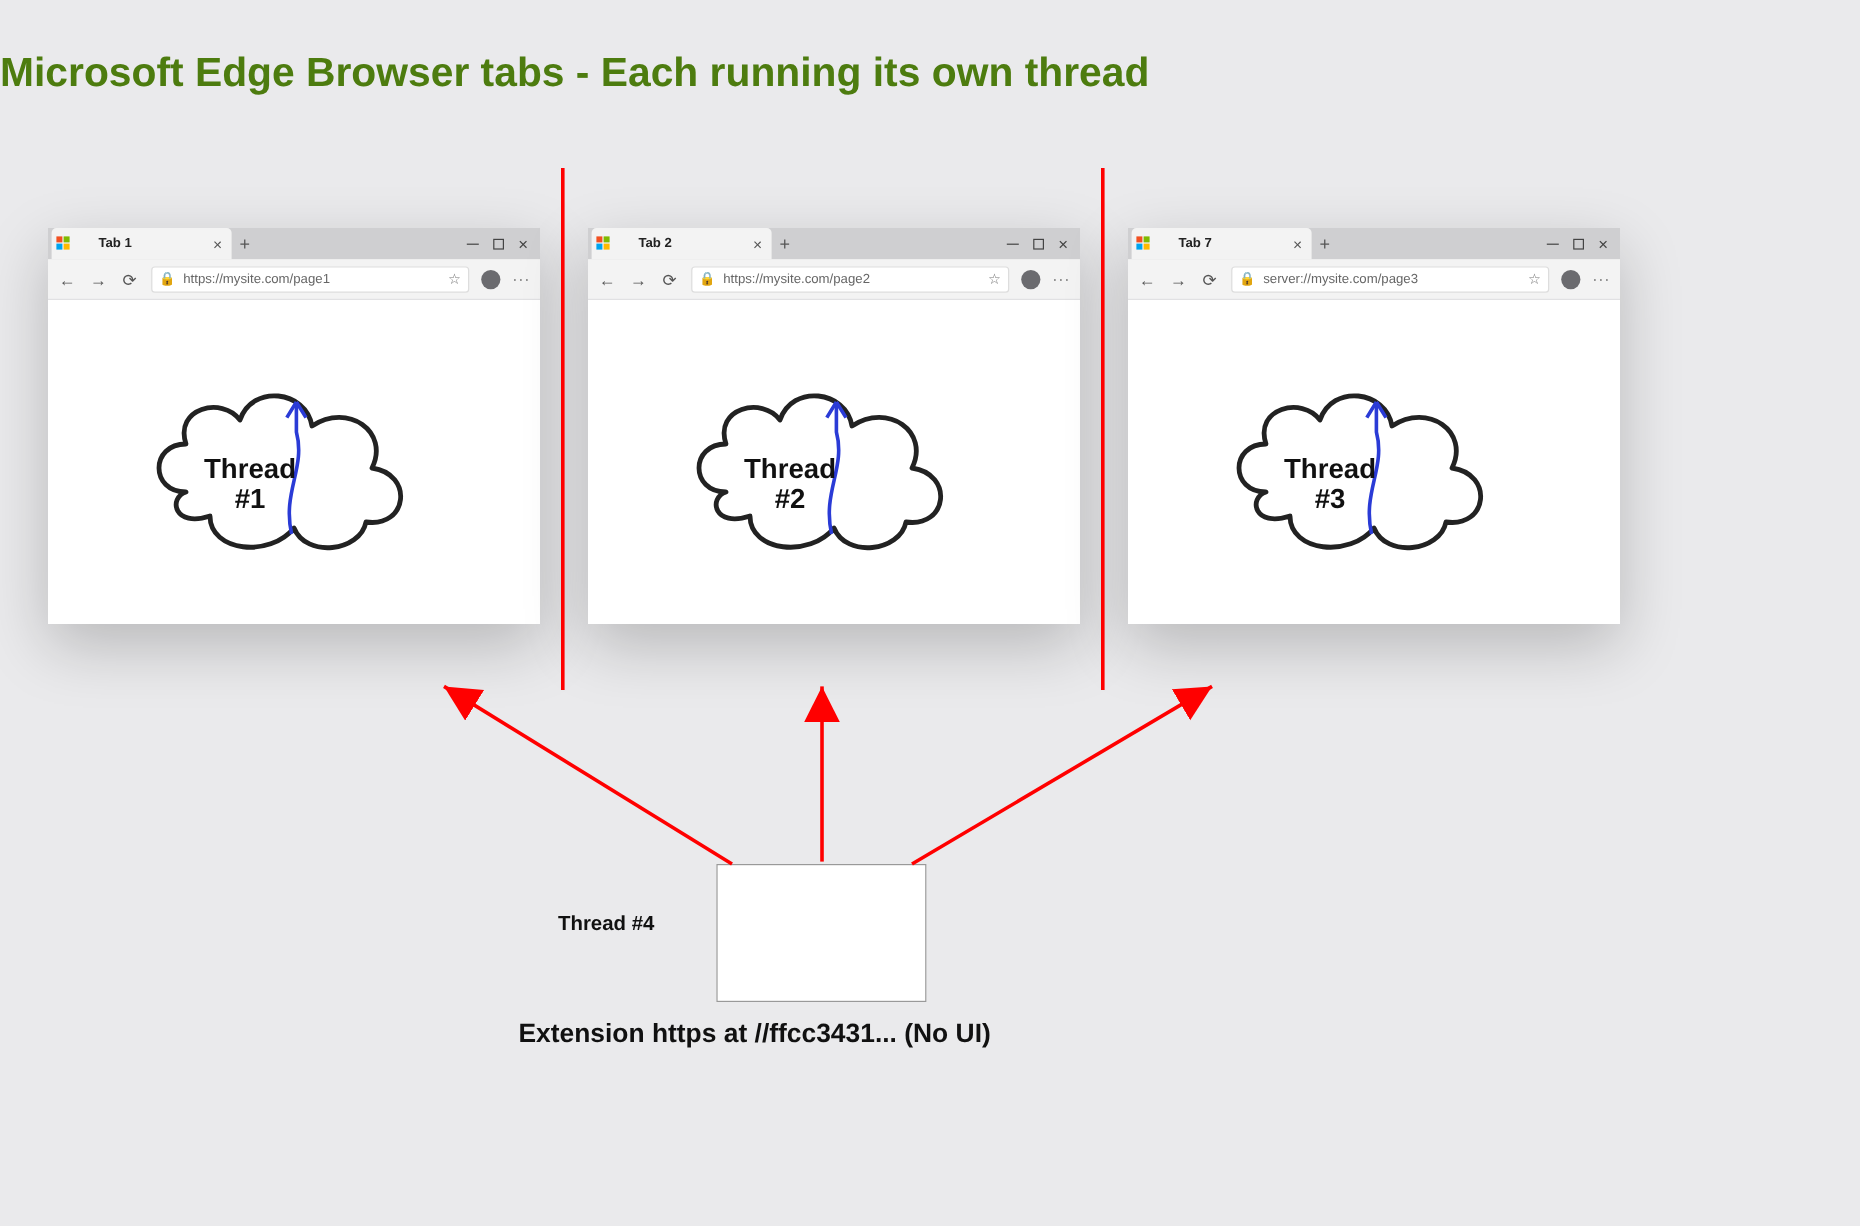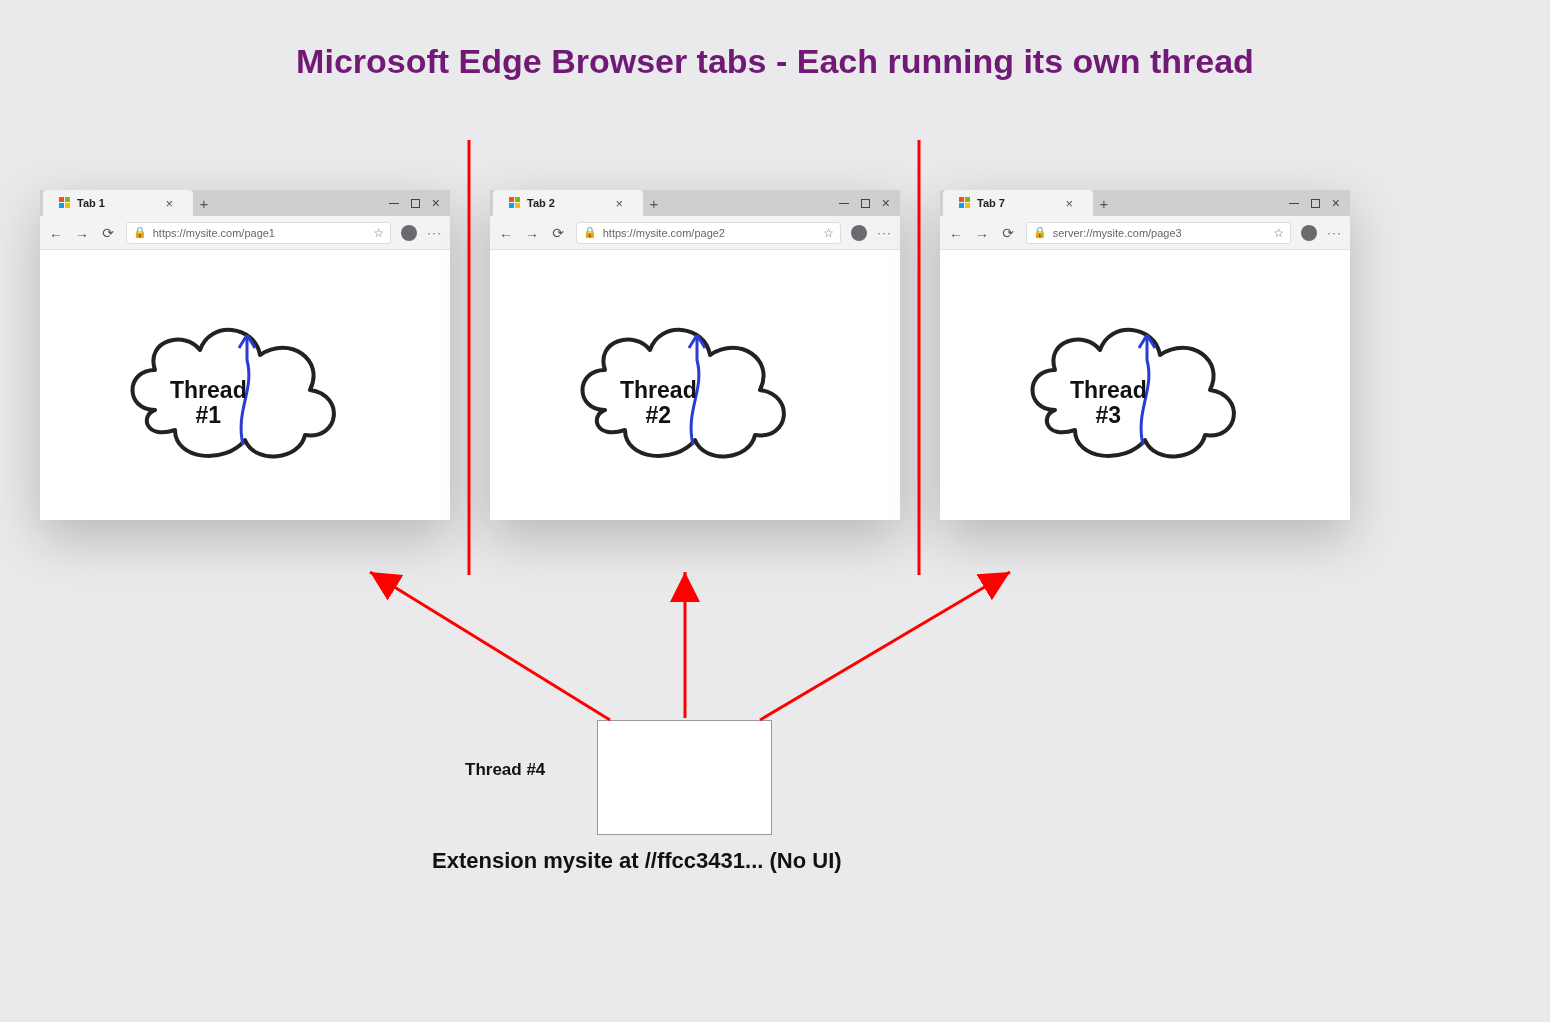--- a/index.html
+++ b/index.html
@@ -8,24 +8,24 @@
     height: 1022px;
     background: #eaeaec;
     font-family: "Segoe UI", Arial, sans-serif;
     position: relative;
     overflow: hidden;
   }
   .title {
     position: absolute;
     top: 42px;
     left: 0; right: 0;
-    text-align: center;
+    text-align: left;
     font-size: 34px;
     font-weight: 700;
-    color: #701a75;
+    color: #4d7c0f;
   }
   .browser {
     position: absolute;
     width: 410px;
     height: 330px;
     background: #fff;
     box-shadow: 0 18px 50px rgba(0,0,0,0.22);
   }
   .titlebar {
     height: 26px;
@@ -34,22 +34,22 @@
     align-items: stretch;
     position: relative;
   }
   .tab {
     display: flex;
     align-items: center;
     background: #f3f3f3;
     height: 26px;
     margin-top: 0;
     margin-left: 3px;
-    padding: 0 16px;
-    gap: 6px;
+    padding: 0 4px;
+    gap: 23px;
     border-top-left-radius: 4px;
     border-top-right-radius: 4px;
     min-width: 150px;
   }
   .favicon {
     width: 12px; height: 12px; position: relative;
   }
   .favicon span { position:absolute; width:5px; height:5px; }
   .fv-r { top:0; left:0; background:#f25022;}
   .fv-g { top:0; left:6px; background:#7fba00;}
@@ -259,21 +259,21 @@
       </svg>
       <div class="thread-label" style="left:55px; top:78px;">
         <span>Thread</span><br><span>#3</span>
       </div>
     </div>
   </div>
 </div>
 
 <div class="ext-box" style="left:597px; top:720px;"></div>
 <div class="ext-thread-label" style="left:465px; top:760px;">Thread #4</div>
-<div class="ext-caption" style="left:432px; top:848px;">Extension mysite at //ffcc3431... (No UI)</div>
+<div class="ext-caption" style="left:432px; top:848px;">Extension https at //ffcc3431... (No UI)</div>
 
 <svg class="overlay">
   <defs>
     <marker id="arrowR" markerWidth="12" markerHeight="12" refX="10" refY="5" orient="auto">
       <path d="M 0 0 L 10 5 L 0 10 Z" fill="#ff0000"></path>
     </marker>
   </defs>
 
   <line x1="469" y1="140" x2="469" y2="575" stroke="#ff0000" stroke-width="3"></line>
   <line x1="919" y1="140" x2="919" y2="575" stroke="#ff0000" stroke-width="3"></line>

